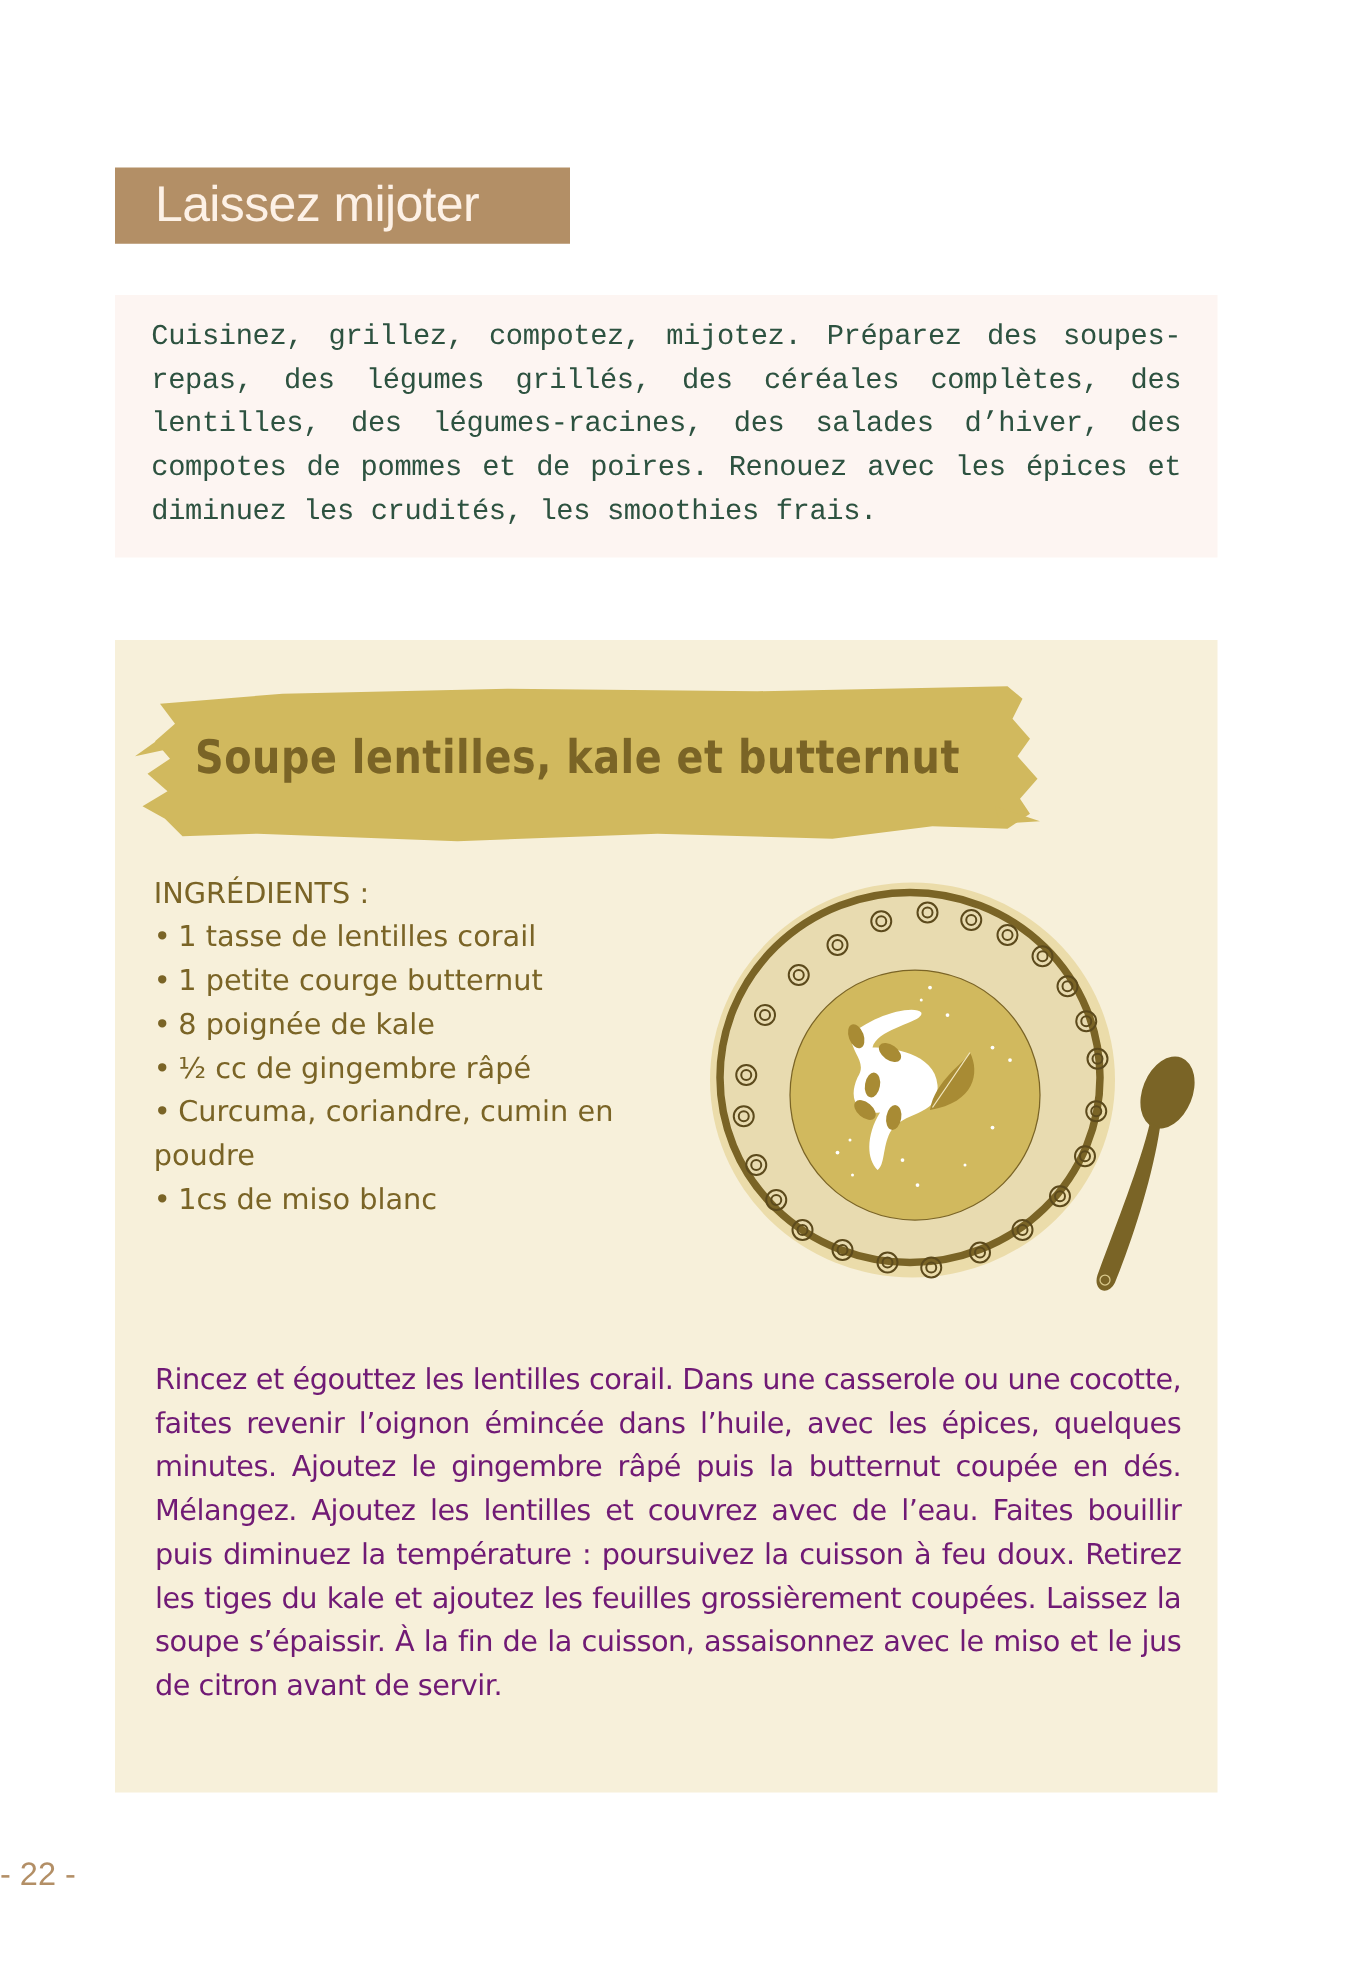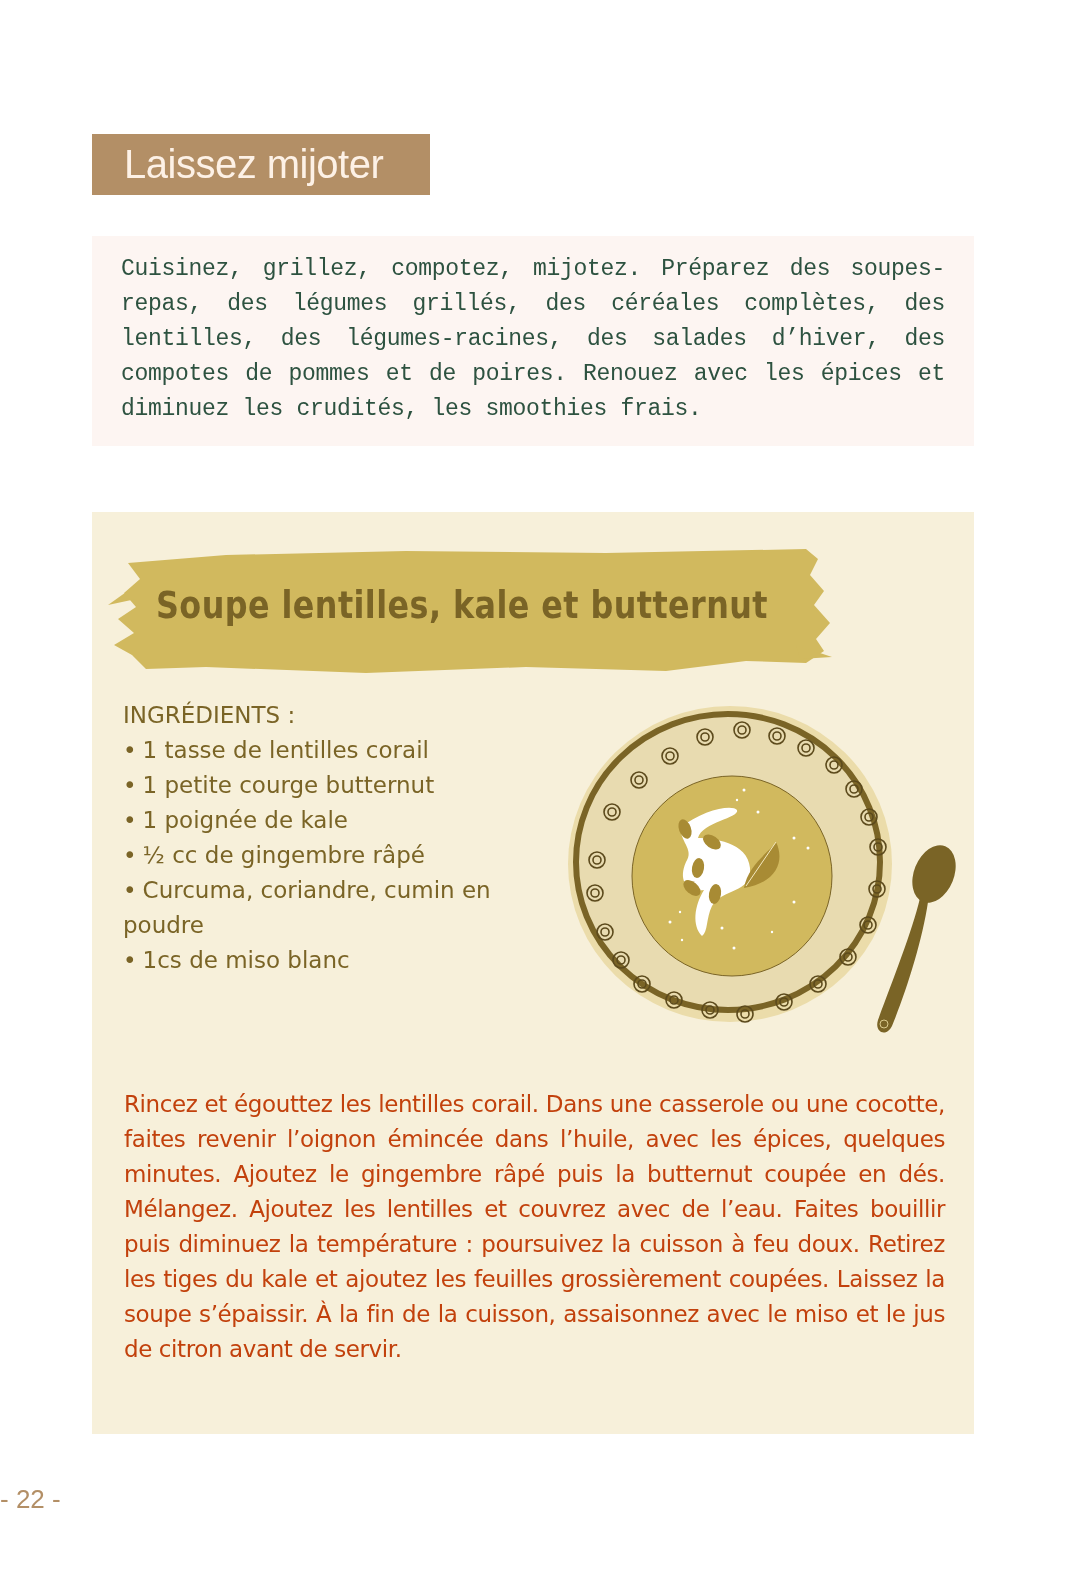--- a/index.html
+++ b/index.html
@@ -2,21 +2,21 @@
 <html><head>
 <meta charset="utf-8">
 <style>
   html, body { margin: 0; padding: 0; }
   body {
     width: 1080px; height: 1583px; background: #ffffff;
     position: relative; overflow: hidden;
     font-family: "Liberation Sans", "DejaVu Sans", sans-serif;
   }
   .section-title {
-    position: absolute; left: 92px; top: 134px; width: 338px; height: 61px;
+    position: absolute; left: 92px; top: 134px; width: 364px; height: 61px;
     background: #b38f66; color: #fdf1e6;
     font-family: "Liberation Sans", "DejaVu Sans", sans-serif;
     font-size: 40px; line-height: 61px; box-sizing: border-box; padding-left: 32px;
     letter-spacing: -0.5px;
   }
   .intro-box {
     position: absolute; left: 92px; top: 236px; width: 882px; height: 210px;
     background: #fdf5f2; box-sizing: border-box; padding: 16px 29px 0 29px;
   }
   .intro-text {
@@ -42,21 +42,21 @@
     font-family: "DejaVu Sans", sans-serif;
   }
   .ingredients ul { list-style: none; margin: 0; padding: 0; }
   .ingredients li { margin: 0; }
   .ingredients li .bullet { margin-right: 6px; }
   .illustration {
     position: absolute; left: 470px; top: 180px; width: 400px; height: 350px;
   }
   .instructions {
     position: absolute; left: 32px; top: 575px; width: 821px;
-    color: #c2410c; font-size: 23px; line-height: 35px; text-align: justify;
+    color: #701a75; font-size: 23px; line-height: 35px; text-align: justify;
     font-family: "DejaVu Sans", sans-serif; letter-spacing: -0.4px; margin: 0;
   }
   .page-number {
     position: absolute; left: 0; width: 1080px; top: 1484px; text-align: left;
     color: #b38f66; font-size: 26px; font-family: "Liberation Sans", sans-serif;
   }
 </style>
 </head>
 <body>
 
@@ -72,21 +72,21 @@
     <path d="M30 40 L2 60 L30 54 Z" fill="#d1b95e"></path>
     <path d="M690 100 L726 112 L694 114 Z" fill="#d1b95e"></path>
   </svg>
   <div class="recipe-title">Soupe lentilles, kale et butternut</div>
 
   <div class="ingredients">
     <div>INGRÉDIENTS :</div>
     <ul>
       <li><span class="bullet">•</span><span>1 tasse de lentilles corail</span></li>
       <li><span class="bullet">•</span><span>1 petite courge butternut</span></li>
-      <li><span class="bullet">•</span><span>1 poignée de kale</span></li>
+      <li><span class="bullet">•</span><span>8 poignée de kale</span></li>
       <li><span class="bullet">•</span><span>½ cc de gingembre râpé</span></li>
       <li><span class="bullet">•</span><span>Curcuma, coriandre, cumin en poudre</span></li>
       <li><span class="bullet">•</span><span>1cs de miso blanc</span></li>
     </ul>
   </div>
 
   <svg class="illustration" viewBox="0 0 400 350">
 
     <ellipse cx="168" cy="172" rx="162" ry="158" fill="#ebdcaa"></ellipse>
 

